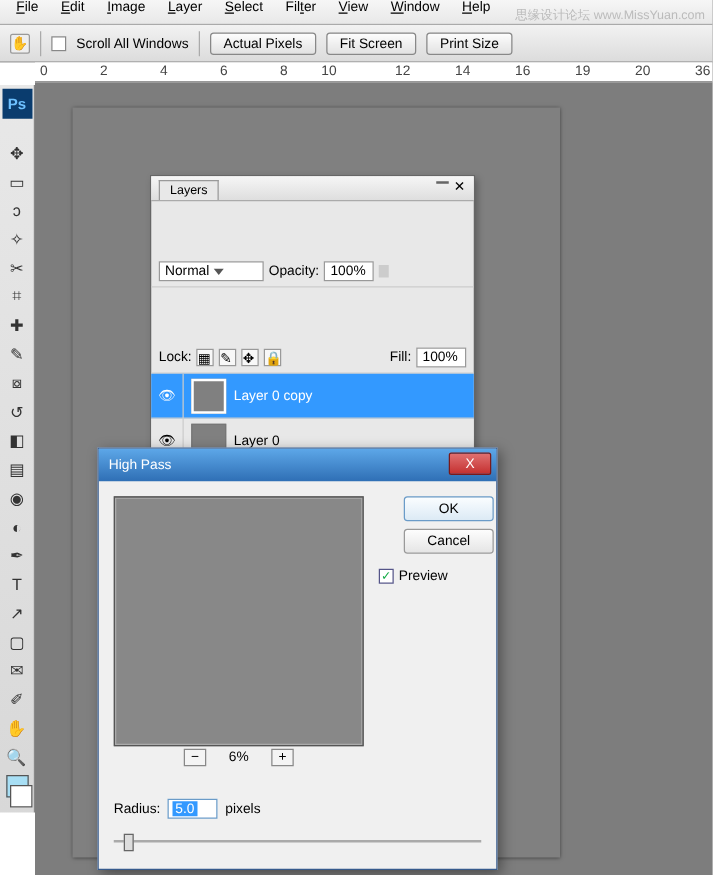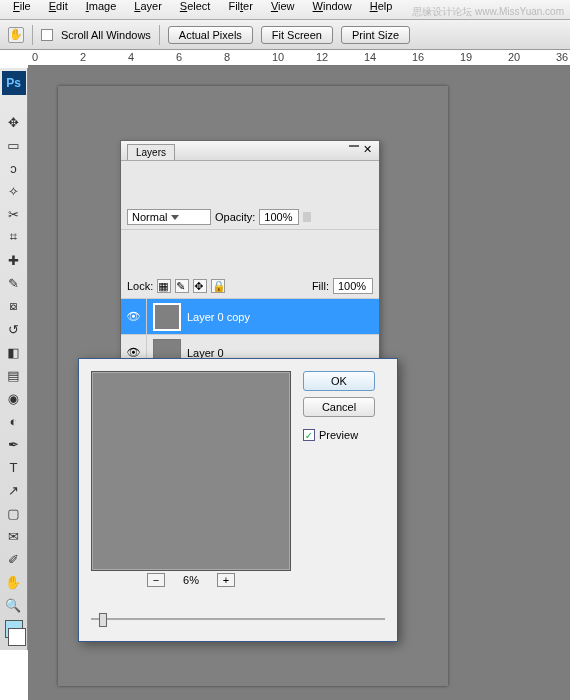--- a/index.html
+++ b/index.html
@@ -47,21 +47,21 @@
 .layer-foot { height:22px; border-top:1px solid #aaa; display:flex; align-items:center; justify-content:flex-end; gap:8px; padding-right:8px; }
 .foot-ico { width:14px;height:14px; color:#555; }
 
 
 .dialog { position:absolute; top:358px; left:78px; width:320px; background:#f0f0f0; border:1px solid #365a8c; box-shadow:3px 3px 10px rgba(0,0,0,.4); }
 .dlg-title { height:26px; background:linear-gradient(#5da7e8,#2f6fb5); color:#fff; display:flex; align-items:center; padding-left:8px; font-size:12px; position:relative; }
 .dlg-close { position:absolute; right:4px; top:3px; width:34px; height:18px; background:linear-gradient(#e07070,#c43030); border:1px solid #7a1a1a; border-radius:2px; color:#fff; display:flex; align-items:center; justify-content:center; font-size:11px; }
 .dlg-body { padding:12px; display:flex; gap:12px; }
 .preview-box { width:200px; height:200px; background:#888; border:1px solid #555; box-shadow:inset 0 0 0 1px #aaa; }
 .dlg-ctrls { display:flex; flex-direction:column; gap:6px; }
-.dlg-btn { width:72px; padding:3px 0; background:linear-gradient(#fafdff,#dceaf5); border:1px solid #6a9bc8; border-radius:3px; text-align:center; }
+.dlg-btn { width:72px; padding:3px 0; background:linear-gradient(#fafdff,#dceaf5); border:1px solid #6a9bc8; border-radius:3px; text-align:center;margin-left:20px; }
 .dlg-btn.cancel { background:linear-gradient(#fdfdfd,#e5e5e5); border-color:#999; }
 .chk-row { display:flex; align-items:center; gap:4px; margin-top:6px; }
 .chk-on { width:12px;height:12px;border:1px solid #558;background:#fff;display:flex;align-items:center;justify-content:center;color:#1a4;font-size:10px; }
 .zoom-row { display:flex; align-items:center; justify-content:center; gap:18px; padding:2px 0 8px; }
 .zoom-btn { width:18px;height:14px;border:1px solid #888;background:#f4f4f4;display:flex;align-items:center;justify-content:center; }
 .radius-row { display:flex; align-items:center; gap:6px; padding:6px 12px; }
 .radius-in { width:40px; border:1px solid #6a9bc8; background:#fff; color:#000; padding:1px 3px; }
 .radius-in span { background:#3399ff; color:#fff; padding:0 2px; }
 .slider { margin:4px 12px 14px; height:16px; position:relative; }
 .slider-track { position:absolute; top:7px; left:0; right:0; height:2px; background:#aaa; }
@@ -94,21 +94,21 @@
   <button class="btn">Fit Screen</button>
   <button class="btn">Print Size</button>
 </div>
 
 <div class="ruler-h">
   <span style="left:4px">0</span>
     <span style="left:52px">2</span>
     <span style="left:100px">4</span>
     <span style="left:148px">6</span>
     <span style="left:196px">8</span>
-    <span style="left:244px">10</span>
+    <span style="left:229px">10</span>
     <span style="left:288px">12</span>
     <span style="left:336px">14</span>
     <span style="left:384px">16</span>
     <span style="left:432px">19</span>
     <span style="left:480px">20</span>
     <span style="left:528px">36</span>
 </div>
 
 <div class="toolbar">
   <div class="ps-badge">Ps</div>
@@ -182,35 +182,44 @@
     <span class="foot-ico">fx.</span>
     <span class="foot-ico">◐</span>
     <span class="foot-ico">◑</span>
     <span class="foot-ico">▢</span>
     <span class="foot-ico">▣</span>
     <span class="foot-ico">🗑</span>
   </div>
 </div>
 
 <div class="dialog">
+  <div class="dlg-title">
+    <span>High Pass</span>
+    <div class="dlg-close">X</div>
+  </div>
   <div class="dlg-body">
     <div>
       <div class="preview-box"></div>
       <div class="zoom-row">
         <div class="zoom-btn">−</div>
         <span>6%</span>
         <div class="zoom-btn">+</div>
       </div>
     </div>
     <div class="dlg-ctrls">
       <div class="dlg-btn">OK</div>
       <div class="dlg-btn cancel">Cancel</div>
       <div class="chk-row">
         <div class="chk-on">✓</div>
         <span>Preview</span>
       </div>
     </div>
   </div>
+  <div class="radius-row">
+    <span>Radius:</span>
+    <div class="radius-in"><span>5.0</span></div>
+    <span>pixels</span>
+  </div>
   <div class="slider">
     <div class="slider-track"></div>
     <div class="slider-thumb"></div>
   </div>
 </div>
 
 </body></html>

